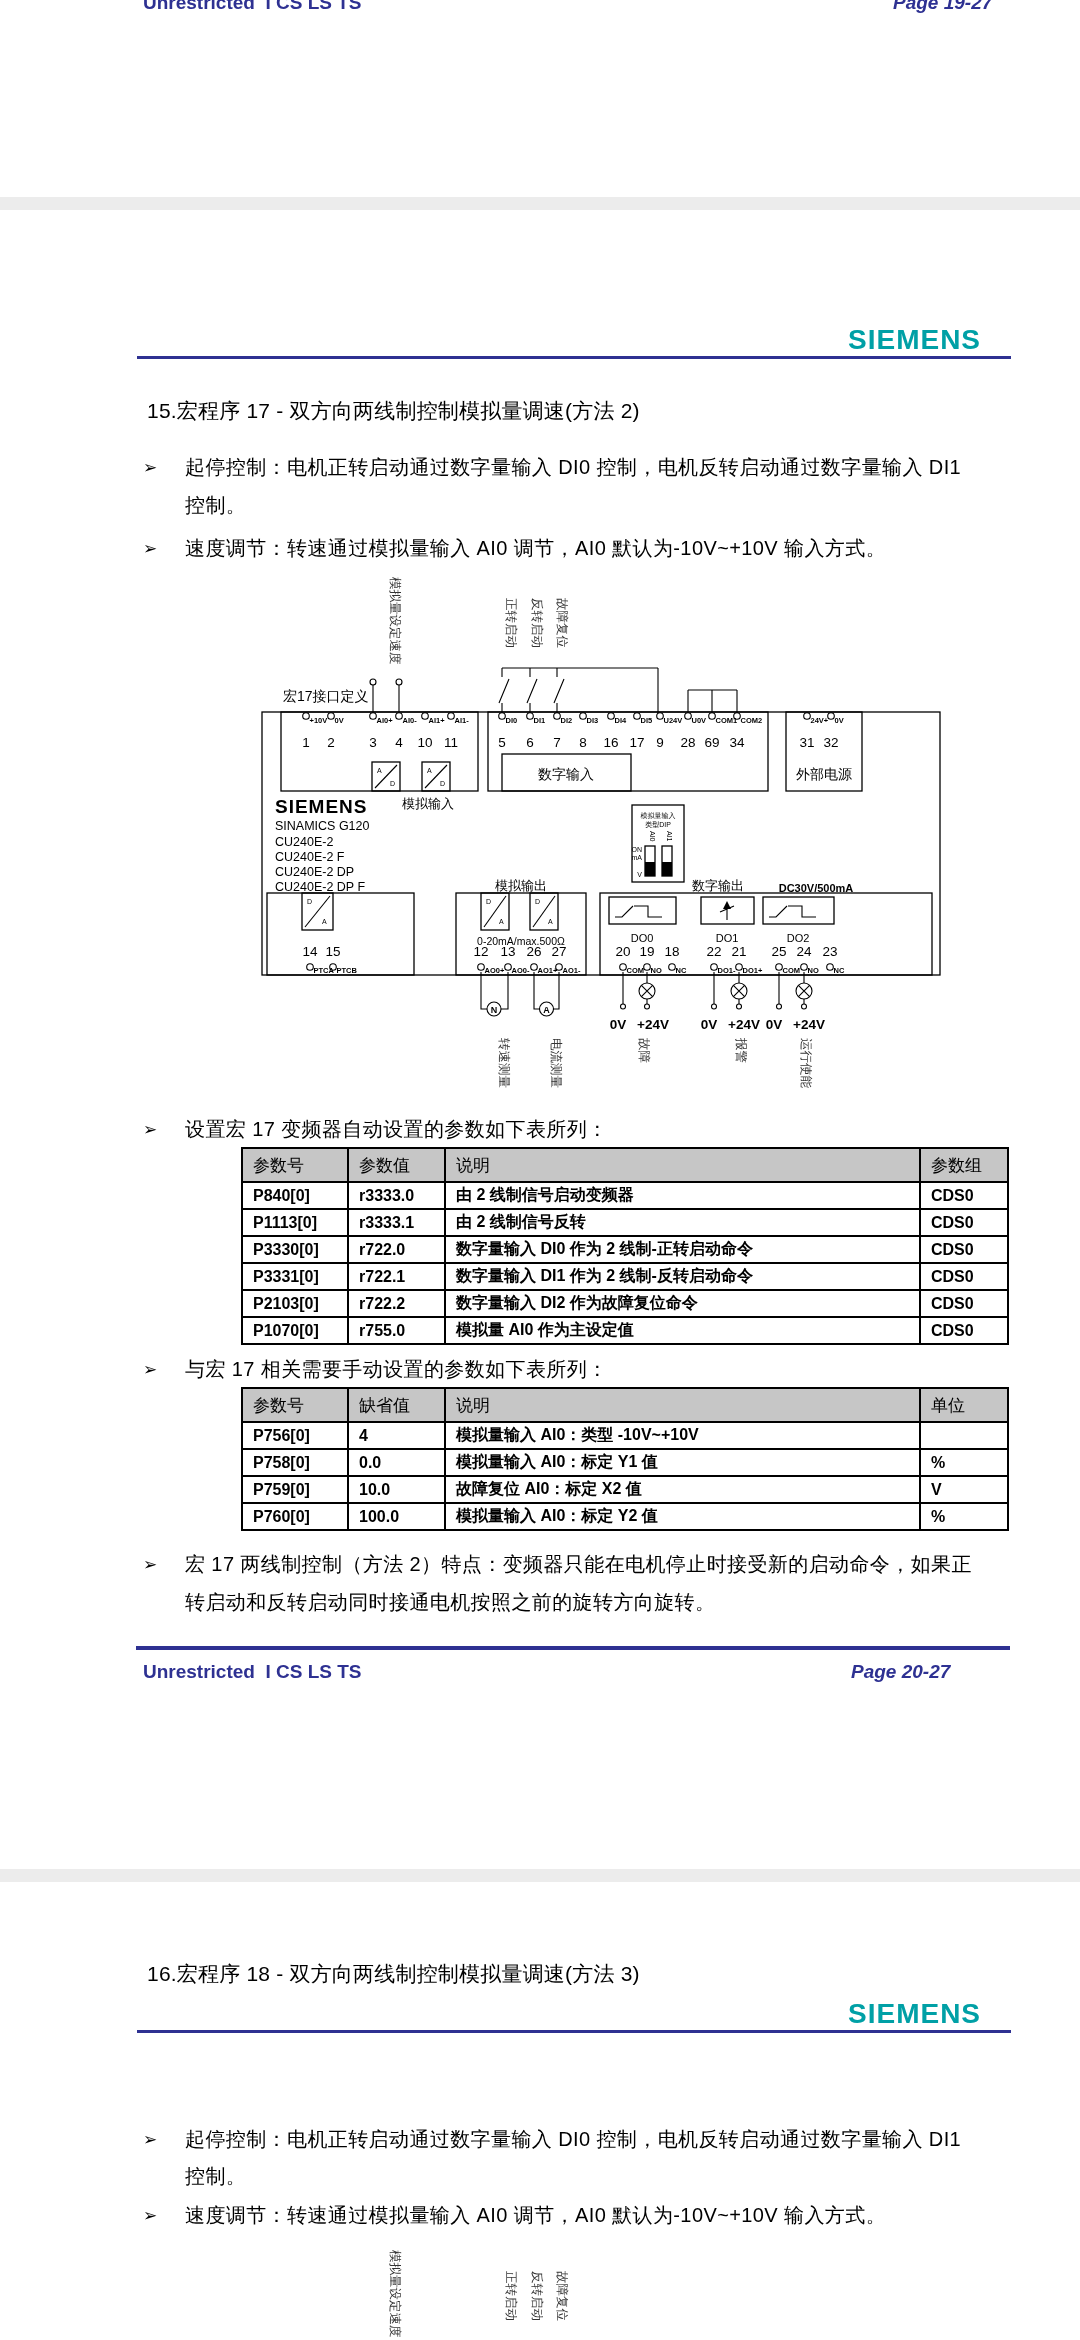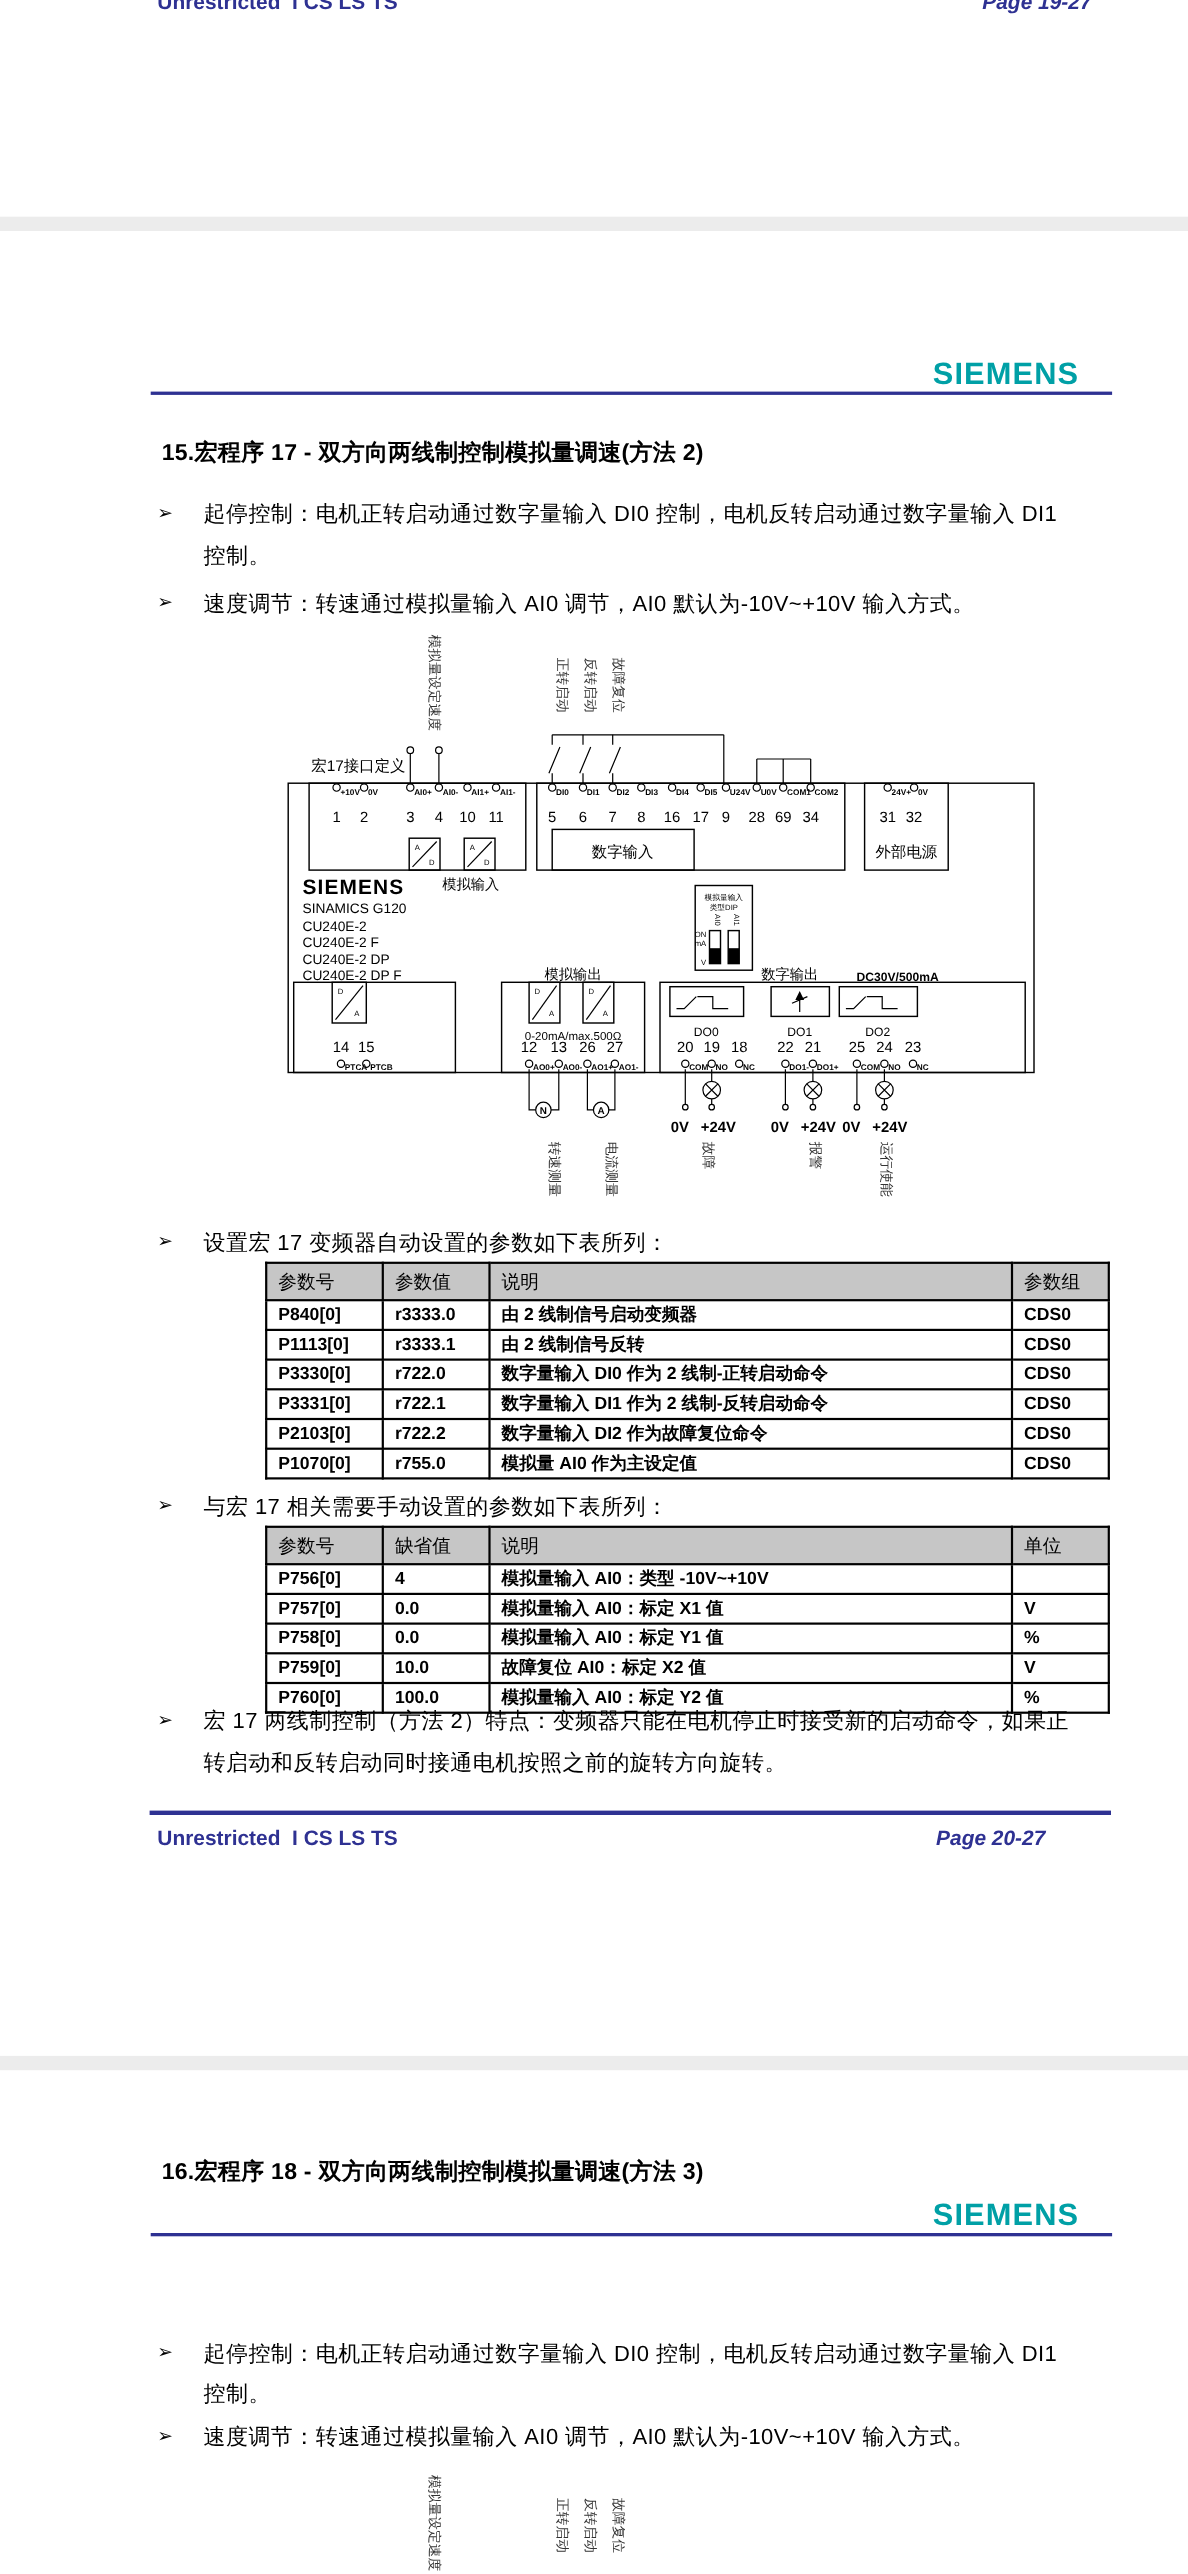--- a/index.html
+++ b/index.html
@@ -5,21 +5,21 @@
   html,body{margin:0;padding:0;}
   body{width:1080px;height:2340px;position:relative;background:#ffffff;overflow:hidden;
        font-family:"Liberation Sans","DejaVu Sans",sans-serif;color:#000;}
   .abs{position:absolute;}
   .band{position:absolute;left:0;width:1080px;height:13px;background:#ececec;}
   .hdrtxt{font-size:19px;font-weight:bold;color:#2e3192;white-space:pre;}
   .pagenum{font-size:19px;font-weight:bold;font-style:italic;color:#2e3192;white-space:pre;}
   .brand{font-size:28px;font-weight:bold;color:#00a0a6;letter-spacing:1px;}
   .rule{position:absolute;height:3px;background:#2e3192;}
   .rule2{position:absolute;height:4px;background:#2e3192;}
-  .h1{font-size:21px;font-weight:bold;letter-spacing:0.2px;}
+  .h1{font-size:21px;font-weight:normal;letter-spacing:0.2px;}
   .body-text{font-size:20px;letter-spacing:0.4px;white-space:pre;}
   .marker{font-size:17px;}
   table.ptable{border-collapse:collapse;table-layout:fixed;width:766px;padding-left:28px;}
   table.ptable th{background:#c6c6c6;font-size:17px;font-weight:normal;text-align:left;
        padding:3px 10px;height:26px;border:2px solid #000;}
   table.ptable td{font-size:16px;padding:1px 10px;height:23px;border:2px solid #000;
        overflow:hidden;white-space:nowrap;font-weight:bold;}
   svg text{font-family:"Liberation Sans","DejaVu Sans",sans-serif;fill:#000;}
   .dln{stroke:#000;stroke-width:1.1;fill:none;}
   .dbx{stroke:#000;stroke-width:1.3;fill:none;}
@@ -386,26 +386,20 @@
       </tr>
     </thead>
   <tbody>
       <tr>
         <td>P756[0]</td>
         <td>4</td>
         <td>模拟量输入 AI0：类型 -10V~+10V</td>
         <td></td>
       </tr>
       <tr>
-        <td>P757[0]</td>
-        <td>0.0</td>
-        <td>模拟量输入 AI0：标定 X1 值</td>
-        <td>V</td>
-      </tr>
-      <tr>
         <td>P758[0]</td>
         <td>0.0</td>
         <td>模拟量输入 AI0：标定 Y1 值</td>
         <td>%</td>
       </tr>
       <tr>
         <td>P759[0]</td>
         <td>10.0</td>
         <td>故障复位 AI0：标定 X2 值</td>
         <td>V</td>

